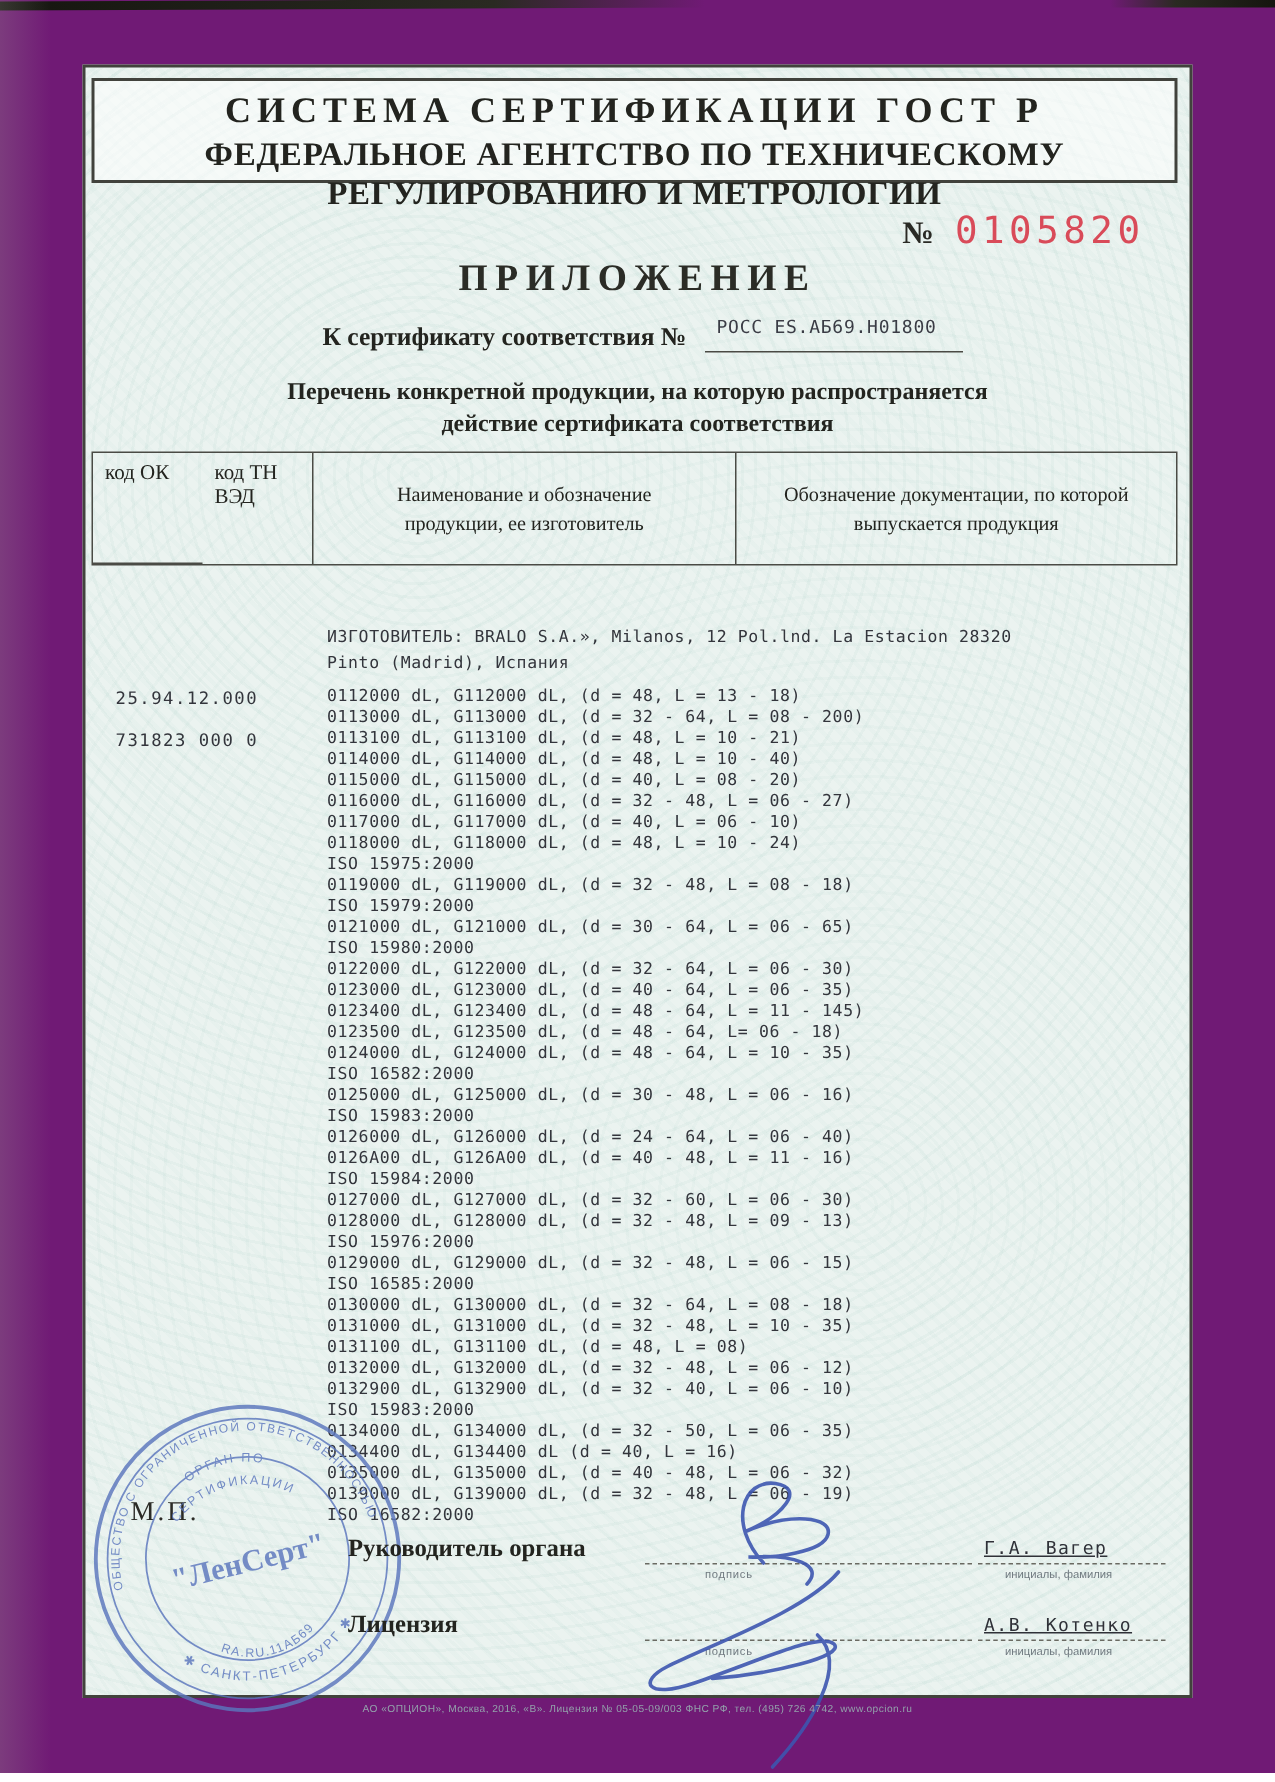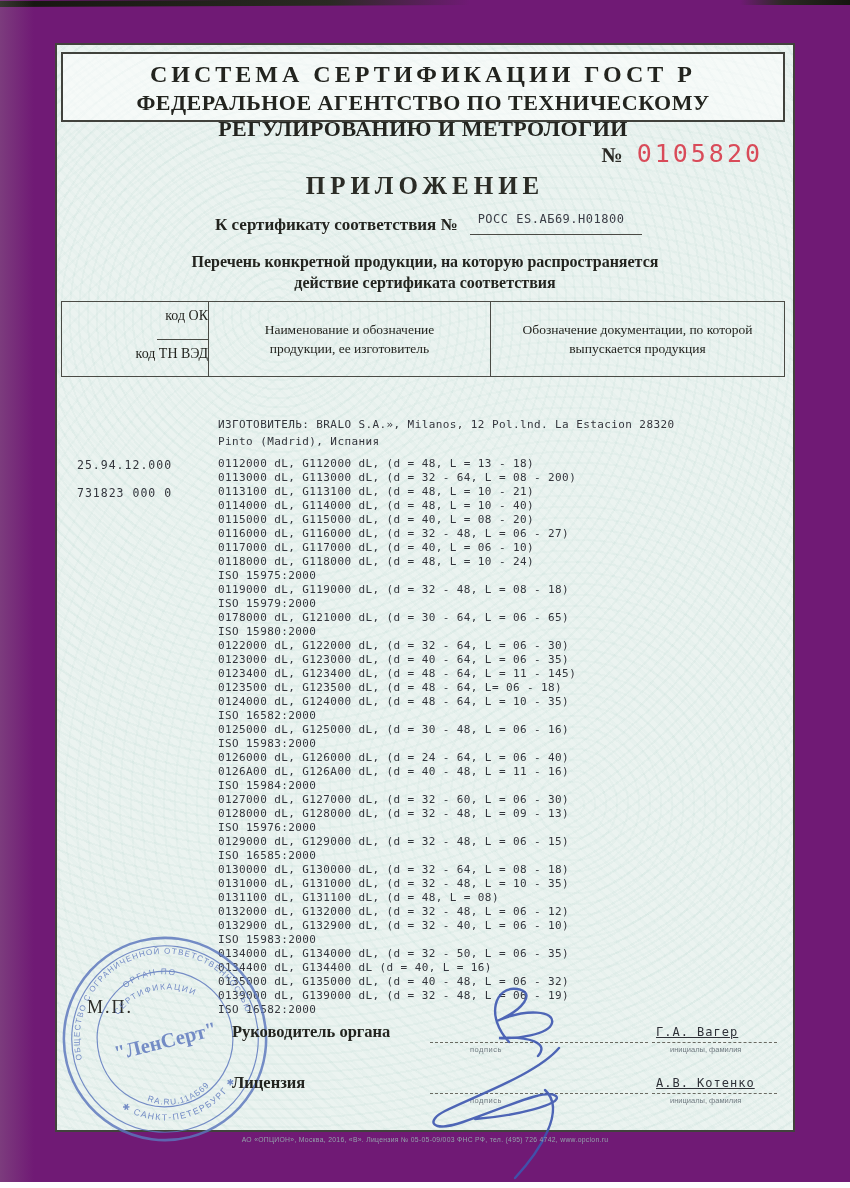--- a/index.html
+++ b/index.html
@@ -49,21 +49,21 @@
   .cert-num-wrap { display:inline-block; margin-left:12px; vertical-align:bottom;
     border-bottom:1px solid #4a4a44; padding:0 18px 3px 8px; }
   .cert-num { font-family:"DejaVu Sans Mono", monospace; font-size:12px; color:#3a3c45;
     letter-spacing:.5px; position:relative; top:-4px; }
 
   .subtitle { position:absolute; top:206px; left:0; width:100%; text-align:center;
     font-size:16px; font-weight:bold; color:#23241f; line-height:21px; }
 
   .ptable { position:absolute; left:4px; top:256px; width:724px; height:76px;
     border:1.5px solid #4a4b45; display:flex; }
-  .ptable .c1 { width:147px; border-right:1.5px solid #4a4b45; display:flex; flex-direction:column;align-items:flex-end; }
+  .ptable .c1 { width:147px; border-right:1.5px solid #4a4b45; display:flex; flex-direction:row; }
   .ptable .c1 .cell { flex:1; font-size:14px; color:#23241f; padding:6px 0 0 8px; }
   .ptable .c1 .cell.top { border-bottom:1px solid #4a4b45; }
   .ptable .c2 { width:282px; border-right:1.5px solid #4a4b45; }
   .ptable .c3 { flex:1; }
   .ptable .c2, .ptable .c3 { display:flex; align-items:center; justify-content:center;
     text-align:center; font-size:13.5px; color:#23241f; padding:4px 26px; line-height:19px; }
 
   .mono { font-family:"DejaVu Sans Mono", monospace; color:#33353c; }
   .manufacturer { position:absolute; left:161px; top:371px; font-size:11px; line-height:17px;
     letter-spacing:.4px; }
@@ -148,21 +148,21 @@
         <div class="mono-line">0113000 dL, G113000 dL, (d = 32 - 64, L = 08 - 200)</div>
         <div class="mono-line">0113100 dL, G113100 dL, (d = 48, L = 10 - 21)</div>
         <div class="mono-line">0114000 dL, G114000 dL, (d = 48, L = 10 - 40)</div>
         <div class="mono-line">0115000 dL, G115000 dL, (d = 40, L = 08 - 20)</div>
         <div class="mono-line">0116000 dL, G116000 dL, (d = 32 - 48, L = 06 - 27)</div>
         <div class="mono-line">0117000 dL, G117000 dL, (d = 40, L = 06 - 10)</div>
         <div class="mono-line">0118000 dL, G118000 dL, (d = 48, L = 10 - 24)</div>
         <div class="mono-line">ISO 15975:2000</div>
         <div class="mono-line">0119000 dL, G119000 dL, (d = 32 - 48, L = 08 - 18)</div>
         <div class="mono-line">ISO 15979:2000</div>
-        <div class="mono-line">0178000 dL, G121000 dL, (d = 30 - 64, L = 06 - 65)</div>
+        <div class="mono-line">0121000 dL, G121000 dL, (d = 30 - 64, L = 06 - 65)</div>
         <div class="mono-line">ISO 15980:2000</div>
         <div class="mono-line">0122000 dL, G122000 dL, (d = 32 - 64, L = 06 - 30)</div>
         <div class="mono-line">0123000 dL, G123000 dL, (d = 40 - 64, L = 06 - 35)</div>
         <div class="mono-line">0123400 dL, G123400 dL, (d = 48 - 64, L = 11 - 145)</div>
         <div class="mono-line">0123500 dL, G123500 dL, (d = 48 - 64, L= 06 - 18)</div>
         <div class="mono-line">0124000 dL, G124000 dL, (d = 48 - 64, L = 10 - 35)</div>
         <div class="mono-line">ISO 16582:2000</div>
         <div class="mono-line">0125000 dL, G125000 dL, (d = 30 - 48, L = 06 - 16)</div>
         <div class="mono-line">ISO 15983:2000</div>
         <div class="mono-line">0126000 dL, G126000 dL, (d = 24 - 64, L = 06 - 40)</div>

